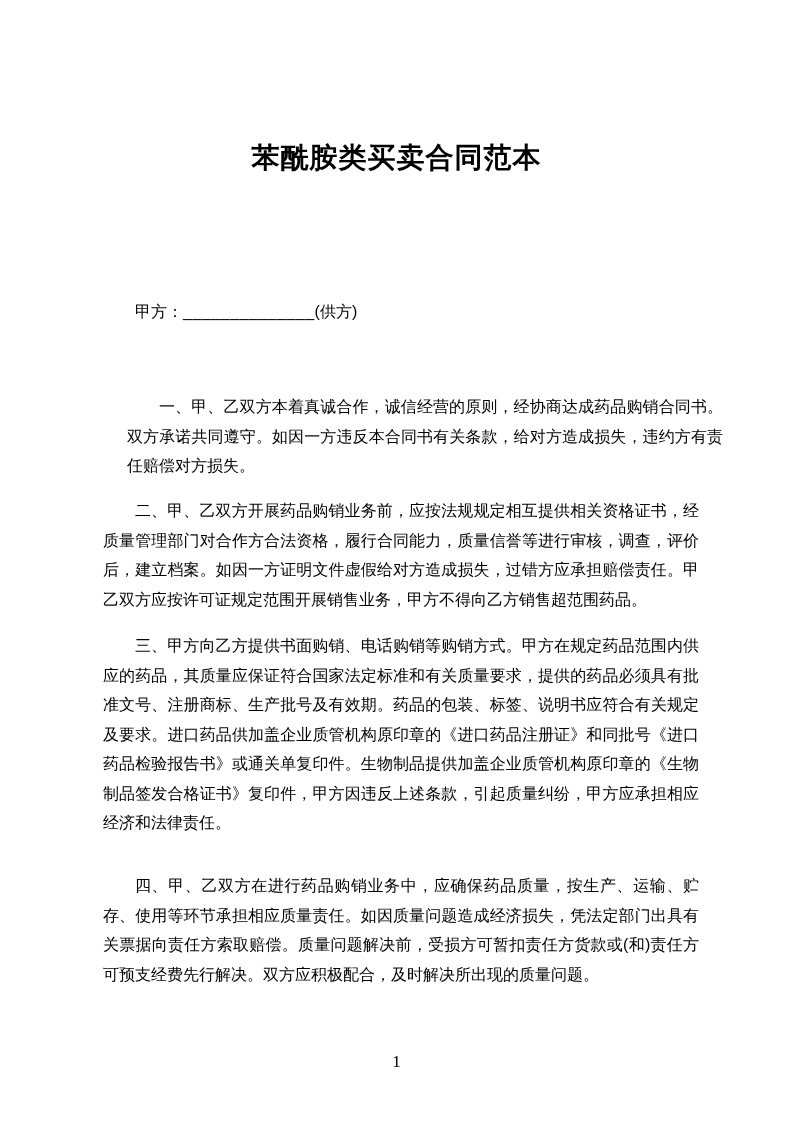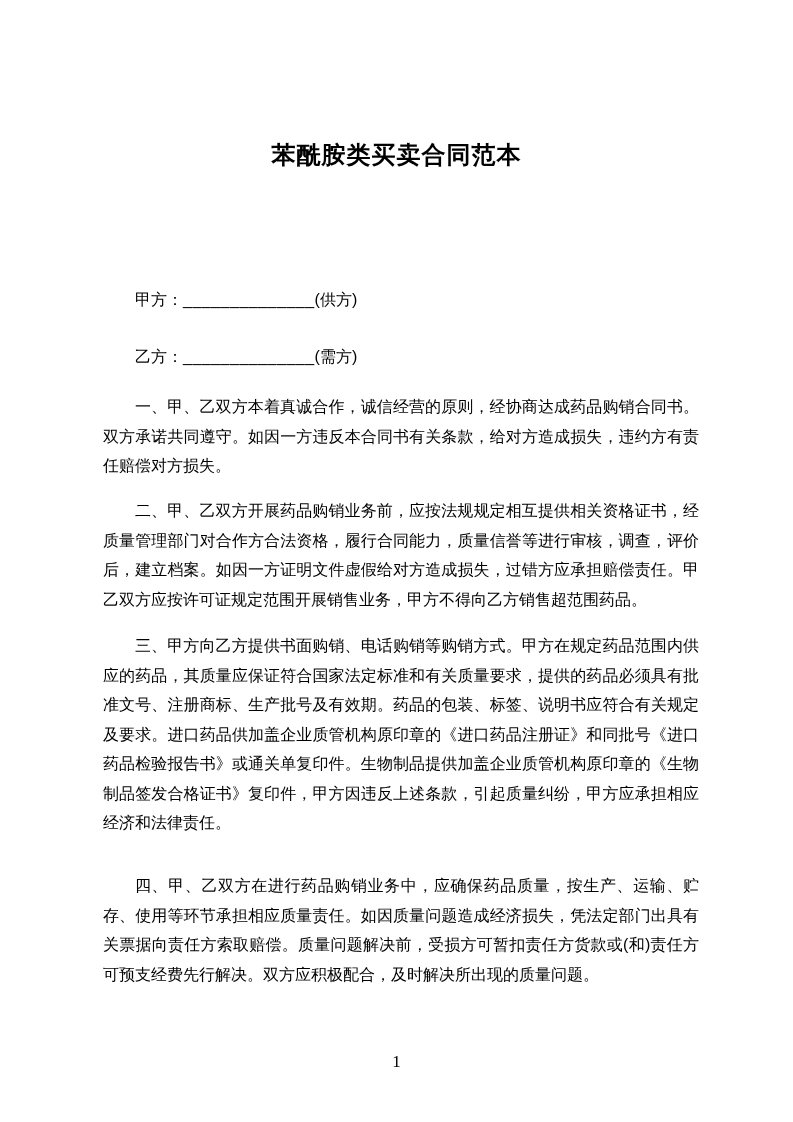--- a/index.html
+++ b/index.html
@@ -18,45 +18,45 @@
     width: 793px;
     height: 1122px;
     background: #ffffff;
   }
   .doc-title {
     position: absolute;
     top: 139px;
     left: 0;
     width: 793px;
     text-align: center;
-    font-size: 24px;
+    font-size: 28px;
     font-weight: bold;
     letter-spacing: 1px;
   }
   .party-line {
     position: absolute;
     left: 135px;
     font-size: 16px;
     line-height: 20px;
     white-space: nowrap;
   }
-  .party-line.party-a { top: 290px; text-align: right; }
+  .party-line.party-a { top: 302px; text-align: right; }
   .party-line.party-b { top: 347px; }
   .party-blank { letter-spacing: 0.5px; }
   .clause {
     position: absolute;
     left: 103px;
     width: 596px;
     font-size: 16px;
     line-height: 29.5px;
     text-align: justify;
     text-indent: 2em;
     word-break: break-all;
   }
-  .clause-1 { top: 392px; }
+  .clause-1 { top: 392px; margin-left: 24px; }
   .clause-2 { top: 496px; }
   .clause-3 { top: 631px; }
   .clause-4 { top: 847px; margin-top: 24px; }
   .page-number {
     position: absolute;
     top: 1052px;
     left: 0;
     width: 793px;
     text-align: center;
     font-family: "Liberation Serif", serif;
@@ -67,23 +67,20 @@
 <body>
 
 <div class="page">
 
   <h1 class="doc-title">苯酰胺类买卖合同范本</h1>
 
   <div class="party-line party-a">
     <span>甲方：</span><span class="party-blank">______________</span><span>(供方)</span>
   </div>
 
-  <div class="party-line party-b">
-    <span>乙方：</span><span class="party-blank">______________</span><span>(需方)</span>
-  </div>
 
   <p class="clause clause-1">一、甲、乙双方本着真诚合作，诚信经营的原则，经协商达成药品购销合同书。双方承诺共同遵守。如因一方违反本合同书有关条款，给对方造成损失，违约方有责任赔偿对方损失。</p>
 
   <p class="clause clause-3">三、甲方向乙方提供书面购销、电话购销等购销方式。甲方在规定药品范围内供应的药品，其质量应保证符合国家法定标准和有关质量要求，提供的药品必须具有批准文号、注册商标、生产批号及有效期。药品的包装、标签、说明书应符合有关规定及要求。进口药品供加盖企业质管机构原印章的《进口药品注册证》和同批号《进口药品检验报告书》或通关单复印件。生物制品提供加盖企业质管机构原印章的《生物制品签发合格证书》复印件，甲方因违反上述条款，引起质量纠纷，甲方应承担相应经济和法律责任。</p>
 
   <p class="clause clause-2">二、甲、乙双方开展药品购销业务前，应按法规规定相互提供相关资格证书，经质量管理部门对合作方合法资格，履行合同能力，质量信誉等进行审核，调查，评价后，建立档案。如因一方证明文件虚假给对方造成损失，过错方应承担赔偿责任。甲乙双方应按许可证规定范围开展销售业务，甲方不得向乙方销售超范围药品。</p>
 
   <p class="clause clause-4">四、甲、乙双方在进行药品购销业务中，应确保药品质量，按生产、运输、贮存、使用等环节承担相应质量责任。如因质量问题造成经济损失，凭法定部门出具有关票据向责任方索取赔偿。质量问题解决前，受损方可暂扣责任方货款或(和)责任方可预支经费先行解决。双方应积极配合，及时解决所出现的质量问题。</p>
 
   <div class="page-number">1</div>

